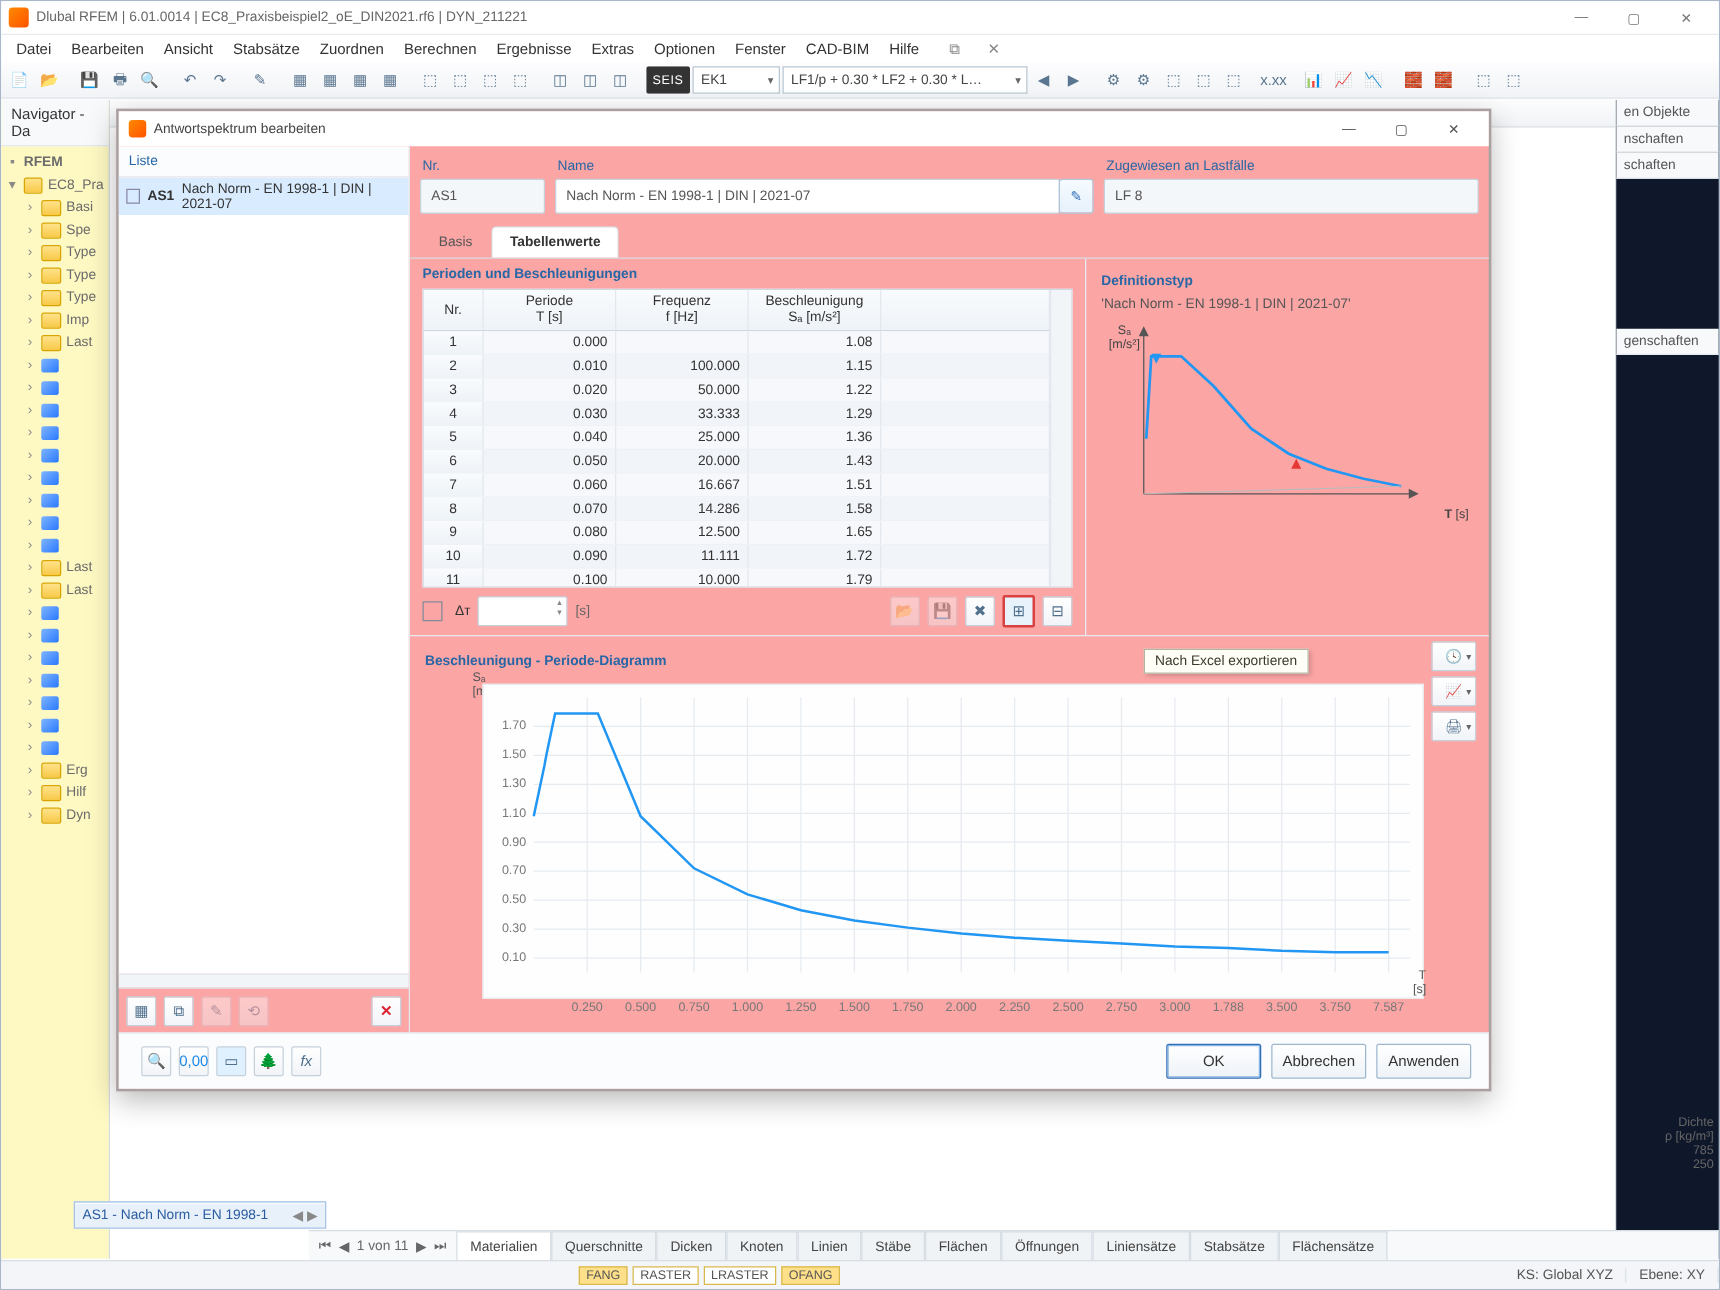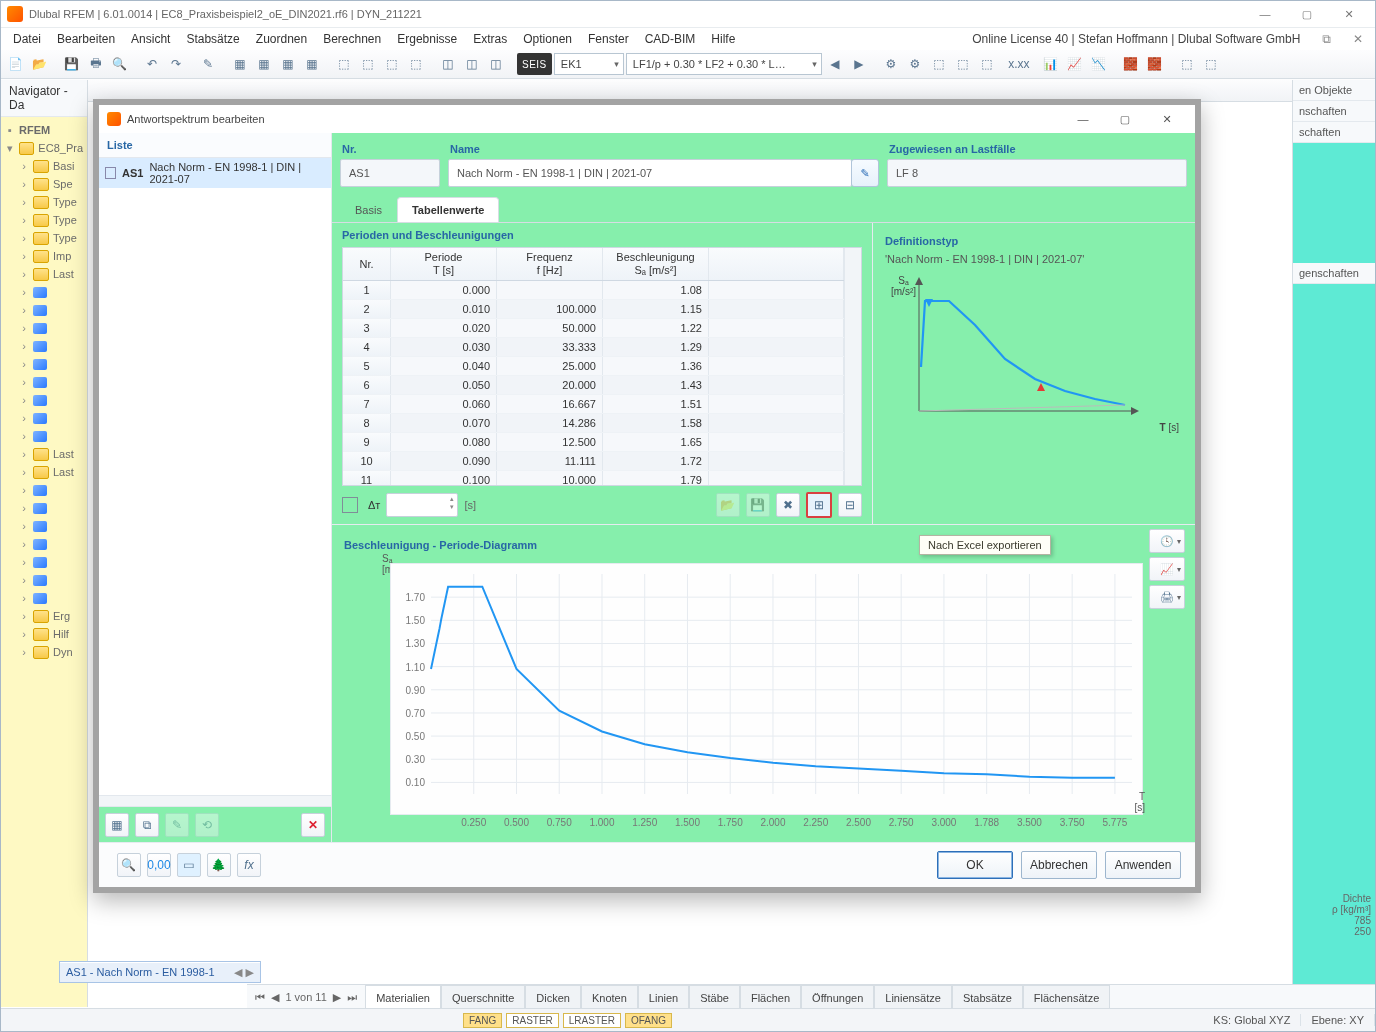--- a/index.html
+++ b/index.html
@@ -23,44 +23,44 @@
 .combo::after{content:"▾";position:absolute;right:4px;color:#666;font-size:9px}
 
 .navigator{position:absolute;left:0;top:79px;bottom:24px;width:86px;background:#fef9c3;border-right:1px solid #d6dde3;overflow:hidden}
 .nav-title{padding:4px 8px;font-size:12px;color:#333;background:#f7f9fb;border-bottom:1px solid #e4e9ee}
 .nav-body{padding:4px 4px;font-size:11px;color:#6b6b6b;line-height:18px}
 .nav-body .node{display:flex;align-items:center;gap:4px;white-space:nowrap}
 .tw{display:inline-block;width:10px;text-align:center;color:#888}
 .folder-ico{width:14px;height:11px;background:linear-gradient(#ffe28a,#f7c948);border:1px solid #d9a400;border-radius:2px}
 .generic-ico{width:14px;height:11px;background:linear-gradient(135deg,#7fb4ff,#2979ff);border-radius:2px}
 
-.right-panels{position:absolute;right:0;top:79px;bottom:24px;width:82px;background:#5eead4;border-left:1px solid #d6dde3;overflow:hidden}
+.right-panels{position:absolute;right:0;top:79px;bottom:24px;width:82px;background:#0f172a;border-left:1px solid #d6dde3;overflow:hidden}
 .panel-title{padding:4px 6px;font-size:11px;color:#555;background:#f7f9fb;border-bottom:1px solid #e4e9ee;white-space:nowrap}
 
 .statusbar{position:absolute;left:0;right:0;bottom:0;height:22px;background:#f3f5f8;border-top:1px solid #d6dde3;display:flex;align-items:center;font-size:11px;color:#555}
 .statusbar .cell{padding:0 10px;border-right:1px solid #dbe2e8}
 .statusbar .snap{background:#ffe08a;border:1px solid #d8b84c;padding:1px 5px;margin:0 2px;font-size:10px}
 
 .bottom-tabs{position:absolute;left:246px;right:0;bottom:22px;height:24px;background:#f7f9fb;border-top:1px solid #d6dde3;display:flex;align-items:stretch;font-size:11px}
 .bottom-tabs .pager{display:flex;align-items:center;gap:6px;padding:0 8px;color:#666}
 .bottom-tabs .tab{border:1px solid #d6dde3;border-bottom:none;background:#f0f3f6;padding:4px 10px;display:flex;align-items:center;color:#444}
 .bottom-tabs .tab.active{background:#fff}
 
 .nav-bottom-tab{position:absolute;left:58px;bottom:48px;right:auto;width:188px;height:20px;background:#e8f0fa;border:1px solid #a8c4e6;display:flex;align-items:center;padding:0 6px;font-size:11px;color:#2a5ca0;box-shadow:0 1px 0 #fff inset}
 
 
-.dialog{position:absolute;left:92px;top:98px;width:1096px;height:782px;background:#86efac;border:6px solid #a3a3a3;box-shadow:0 8px 22px rgba(0,0,0,.28)}
+.dialog{position:absolute;left:92px;top:86px;width:1096px;height:782px;background:#fca5a5;border:2px solid #a3a3a3;box-shadow:0 8px 22px rgba(0,0,0,.28)}
 .dlg-titlebar{height:28px;background:#fff;display:flex;align-items:center;padding:0 8px;color:#444}
 .dlg-titlebar .app-icon{width:14px;height:14px;background:linear-gradient(135deg,#ff8a00,#ff5200);border-radius:3px;margin-right:6px}
 .dlg-titlebar .wctrl{margin-left:auto;display:flex;gap:2px}
 .dlg-titlebar .wctrl span{width:40px;height:22px;display:flex;align-items:center;justify-content:center;color:#555}
 .dlg-body{position:absolute;left:0;right:0;top:28px;bottom:44px;display:flex}
 
 .dlg-list{width:232px;border-right:1px solid #e3e8ee;display:flex;flex-direction:column}
-.section-header{font-weight:700;color:#2867a5;padding:6px 8px;border-bottom:1px solid #e3e8ee;background:#fafcfe}
+.section-header{font-weight:400;color:#2867a5;padding:6px 8px;border-bottom:1px solid #e3e8ee;background:#fafcfe}
 .dlg-list-body{flex:1;overflow:auto;background:#fff}
 .dlg-list-item{display:flex;align-items:center;gap:6px;padding:3px 6px;font-size:11px;background:#d9ecff}
 .list-scroll{height:10px;background:#f2f5f8;border-top:1px solid #e3e8ee}
 .dlg-list-toolbar{display:flex;gap:6px;padding:6px;border-top:1px solid #e3e8ee}
 .sbtn{width:22px;height:22px;border:1px solid #c6d1db;border-radius:2px;background:linear-gradient(#fff,#f1f4f8);display:flex;align-items:center;justify-content:center;color:#50708d;font-size:12px}
 .sbtn.danger{color:#d23;font-weight:700}
 
 .dlg-right{flex:1;display:flex;flex-direction:column}
 .top-fields{display:flex;gap:8px;padding:6px 8px}
 .field-col{display:flex;flex-direction:column}
@@ -135,21 +135,20 @@
     <span>Ansicht</span>
     <span>Stabsätze</span>
     <span>Zuordnen</span>
     <span>Berechnen</span>
     <span>Ergebnisse</span>
     <span>Extras</span>
     <span>Optionen</span>
     <span>Fenster</span>
     <span>CAD-BIM</span>
     <span>Hilfe</span>
-    <span class="license">Online License 40 | Stefan Hoffmann | Dlubal Software GmbH</span>
     <div class="small-icons">
       <span>⧉</span>
       <span>✕</span>
     </div>
   </div>
 
   <div class="toolbar" id="toolbar1">
       <span class="tbtn">📄</span>
       <span class="tbtn">📂</span>
       <span class="tbtn sep"></span>
@@ -673,21 +672,21 @@
               <div class="x-tick" style="left: 296.463px;">1.500</div>
               <div class="x-tick" style="left: 339.207px;">1.750</div>
               <div class="x-tick" style="left: 381.951px;">2.000</div>
               <div class="x-tick" style="left: 424.695px;">2.250</div>
               <div class="x-tick" style="left: 467.439px;">2.500</div>
               <div class="x-tick" style="left: 510.183px;">2.750</div>
               <div class="x-tick" style="left: 552.927px;">3.000</div>
               <div class="x-tick" style="left: 595.671px;">1.788</div>
               <div class="x-tick" style="left: 638.415px;">3.500</div>
               <div class="x-tick" style="left: 681.159px;">3.750</div>
-              <div class="x-tick" style="left: 723.902px;">5.775</div>
+              <div class="x-tick" style="left: 723.902px;">7.587</div>
             </div>
           <div style="position:absolute;right:50px;bottom:30px;font-size:10px;color:#555;text-align:right">
             <div>T</div>
               <div>[s]</div>
           </div>
           <div class="chart-tools">
             <span class="drop-sbtn">🕓</span>
             <span class="drop-sbtn">📈</span>
             <span class="drop-sbtn">🖨</span>
           </div>

